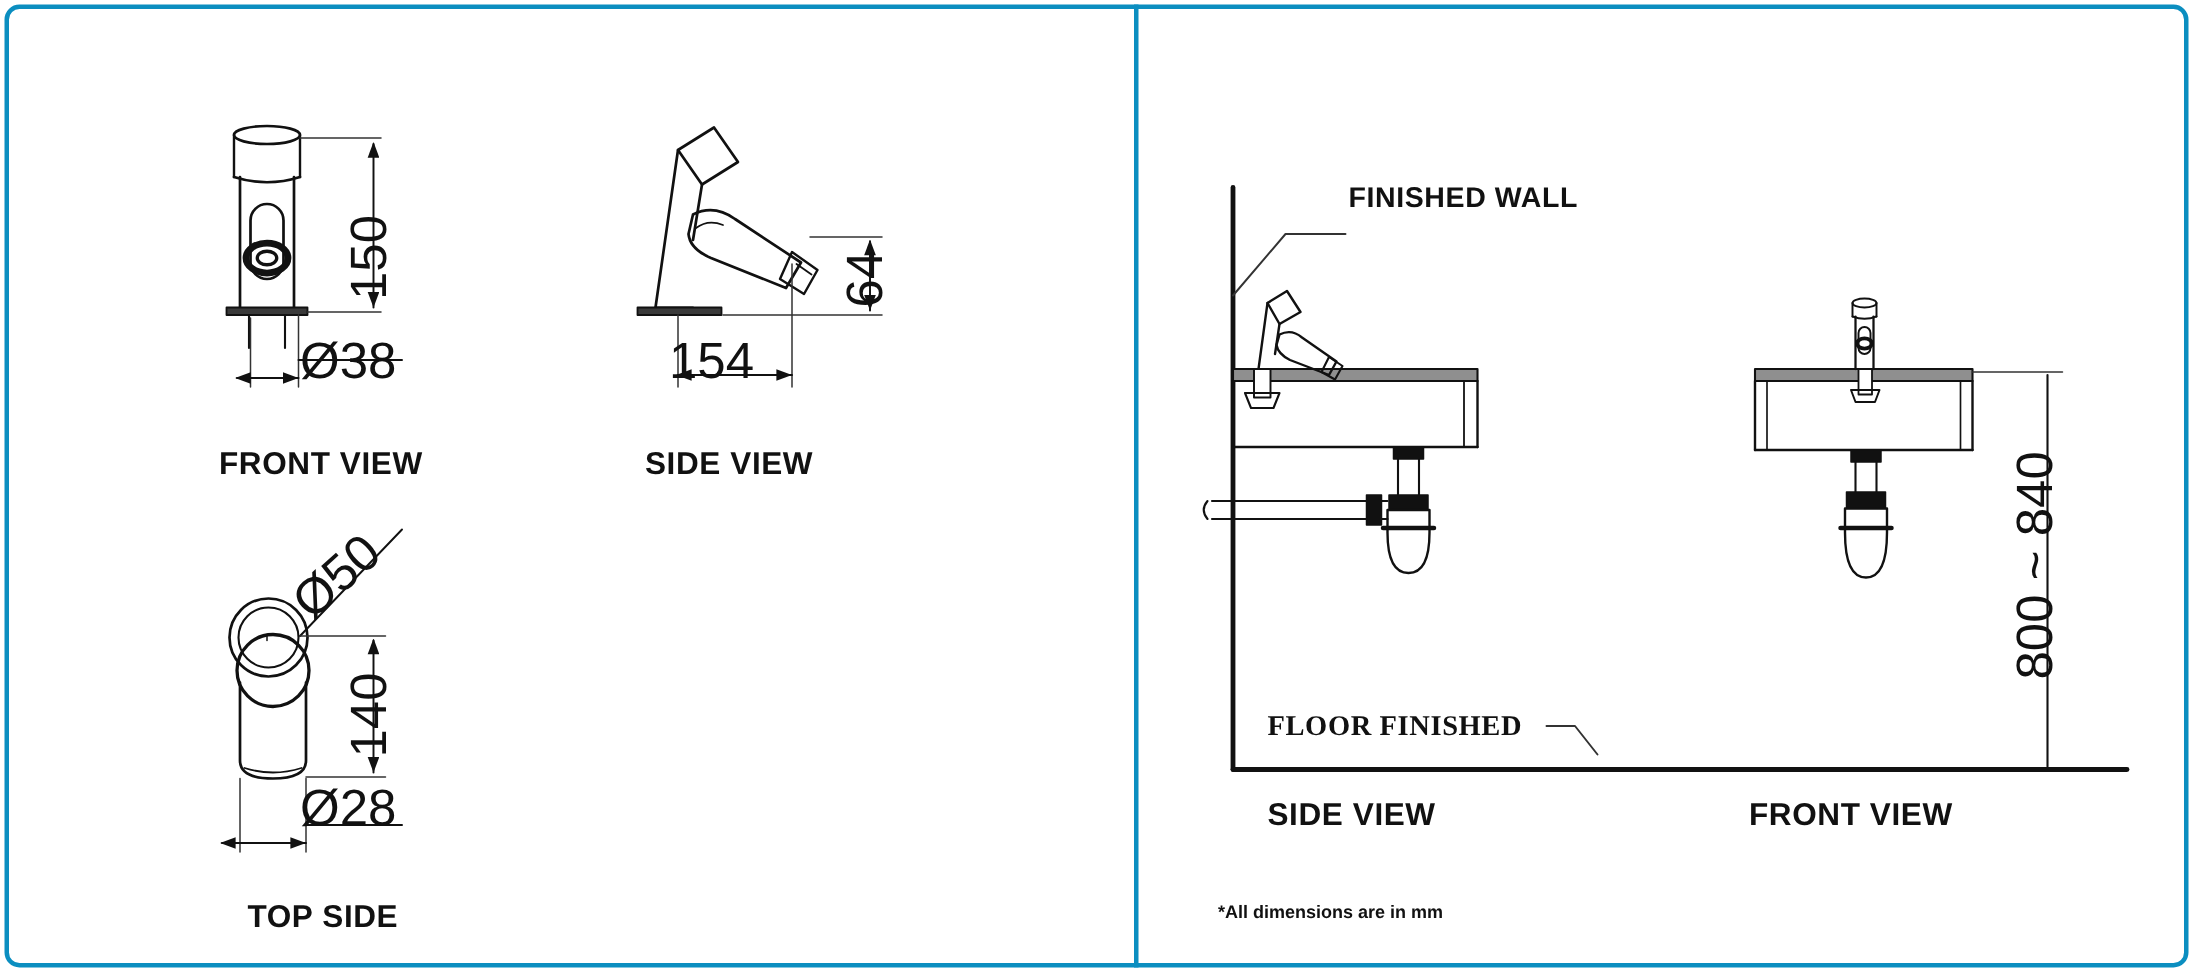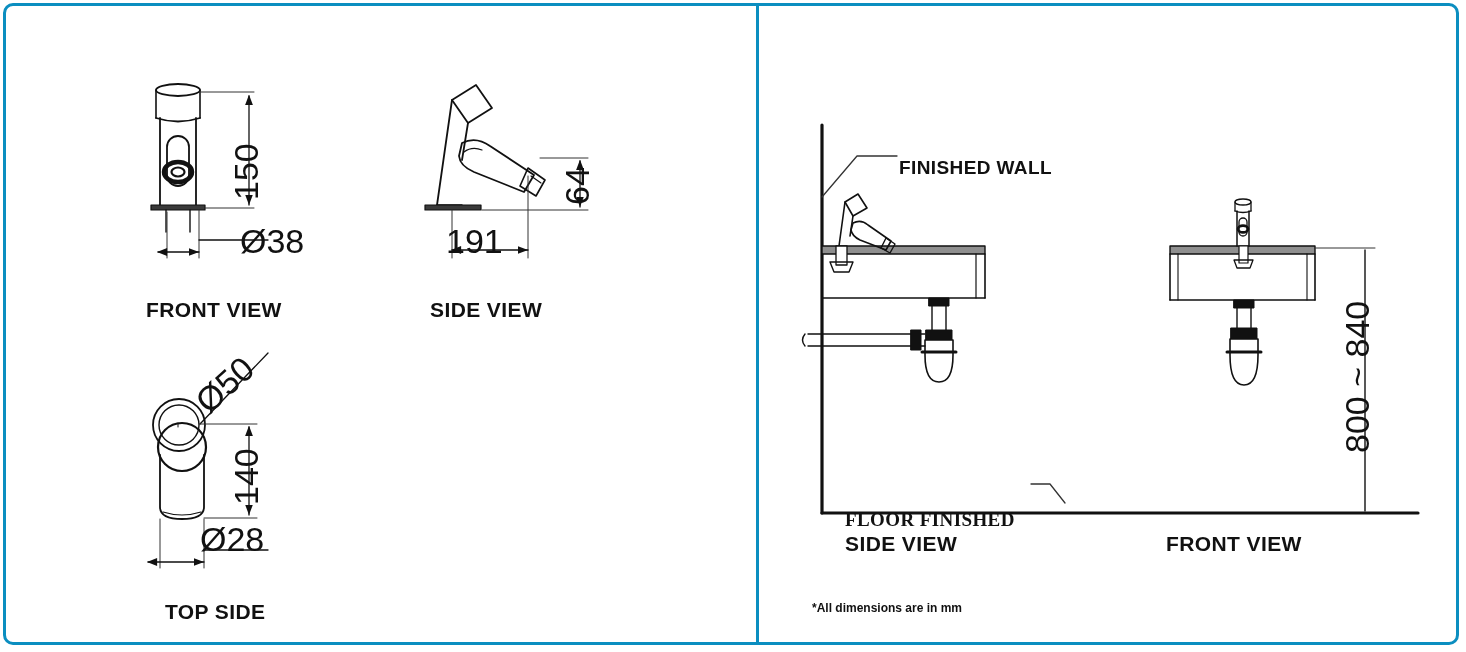--- a/index.html
+++ b/index.html
@@ -4,21 +4,21 @@
 <style>
   html,body{margin:0;padding:0;background:#ffffff;}
   body{width:1466px;height:652px;font-family:"Liberation Sans",sans-serif;}
   #sheet{position:relative;width:1466px;height:652px;overflow:hidden;background:#fff;}
   .frame{position:absolute;left:3px;top:3px;width:1456px;height:642px;
          border:3px solid var(--accent,#0b8ec0);border-radius:10px;box-sizing:border-box;}
   .divider{position:absolute;left:756px;top:3px;width:3px;height:642px;background:var(--accent,#0b8ec0);}
   svg{position:absolute;left:0;top:0;width:1466px;height:652px;overflow:visible;}
   .lbl{position:absolute;font-weight:bold;color:#111;white-space:nowrap;}
   .viewlbl{font-size:21px;letter-spacing:.4px;}
-  .callout{font-size:19px;letter-spacing:.4px;margin-top:35px;}
+  .callout{font-size:19px;letter-spacing:.4px;}
   .note{font-size:12px;font-weight:bold;}
   .dim{position:absolute;font-size:34px;font-weight:normal;color:#111;white-space:nowrap;
        font-family:"Liberation Sans",sans-serif;}
   .dimv{transform-origin:left top;transform:rotate(-90deg);}
   .dimrot{transform-origin:left top;}
 </style>
 </head>
 <body>
 
 <div id="sheet" style="--accent: #0b8ec0;">
@@ -183,24 +183,24 @@
 
       <g>
         <path d="M1315,248 L1375,248" stroke-width="1" stroke="#333"></path>
         <line x1="1365" y1="250" x2="1365" y2="511" stroke-width="1.4"></line>
       </g>
 
     </g>
   </svg>
 
   <div class="dim dimv" style="left:227px;top:200px;">150</div>
-  <div class="dim" style="left:200px;top:222px;padding-left:40px;">Ø38</div>
+  <div class="dim" style="left:200px;top:222px;">Ø38</div>
   <div class="lbl viewlbl" style="left:146px;top:298px;">FRONT VIEW</div>
 
-  <div class="dim" style="left:446px;top:222px;">191</div>
+  <div class="dim" style="left:446px;top:222px;">154</div>
   <div class="dim dimv" style="left:558px;top:205px;">64</div>
   <div class="lbl viewlbl" style="left:430px;top:298px;">SIDE VIEW</div>
 
   <div class="dim dimrot" style="left:188px;top:392px;transform:rotate(-42deg);">Ø50</div>
   <div class="dim dimv" style="left:227px;top:505px;">140</div>
   <div class="dim" style="left:200px;top:520px;">Ø28</div>
   <div class="lbl viewlbl" style="left:165px;top:600px;">TOP SIDE</div>
 
   <div class="lbl callout" style="left:899px;top:122px;">FINISHED WALL</div>
   <div class="lbl callout" style="left:845px;top:474px;font-family:Liberation Serif, serif;">FLOOR FINISHED</div>

